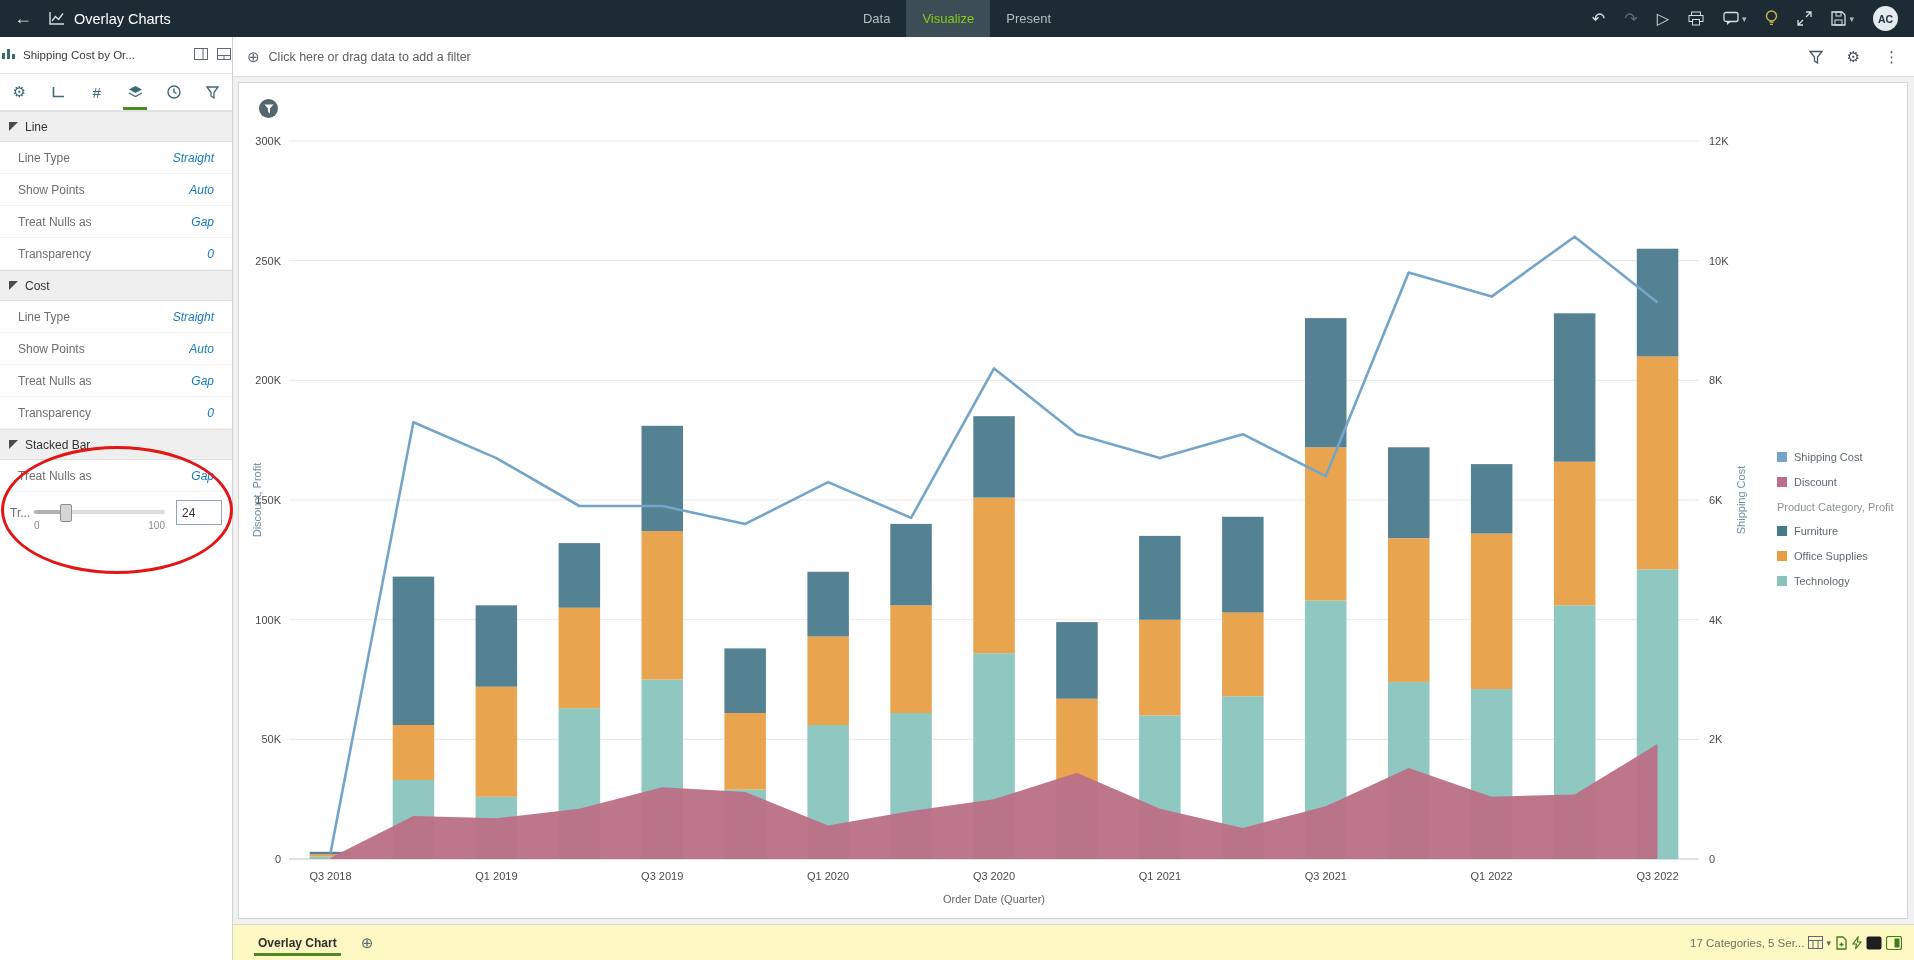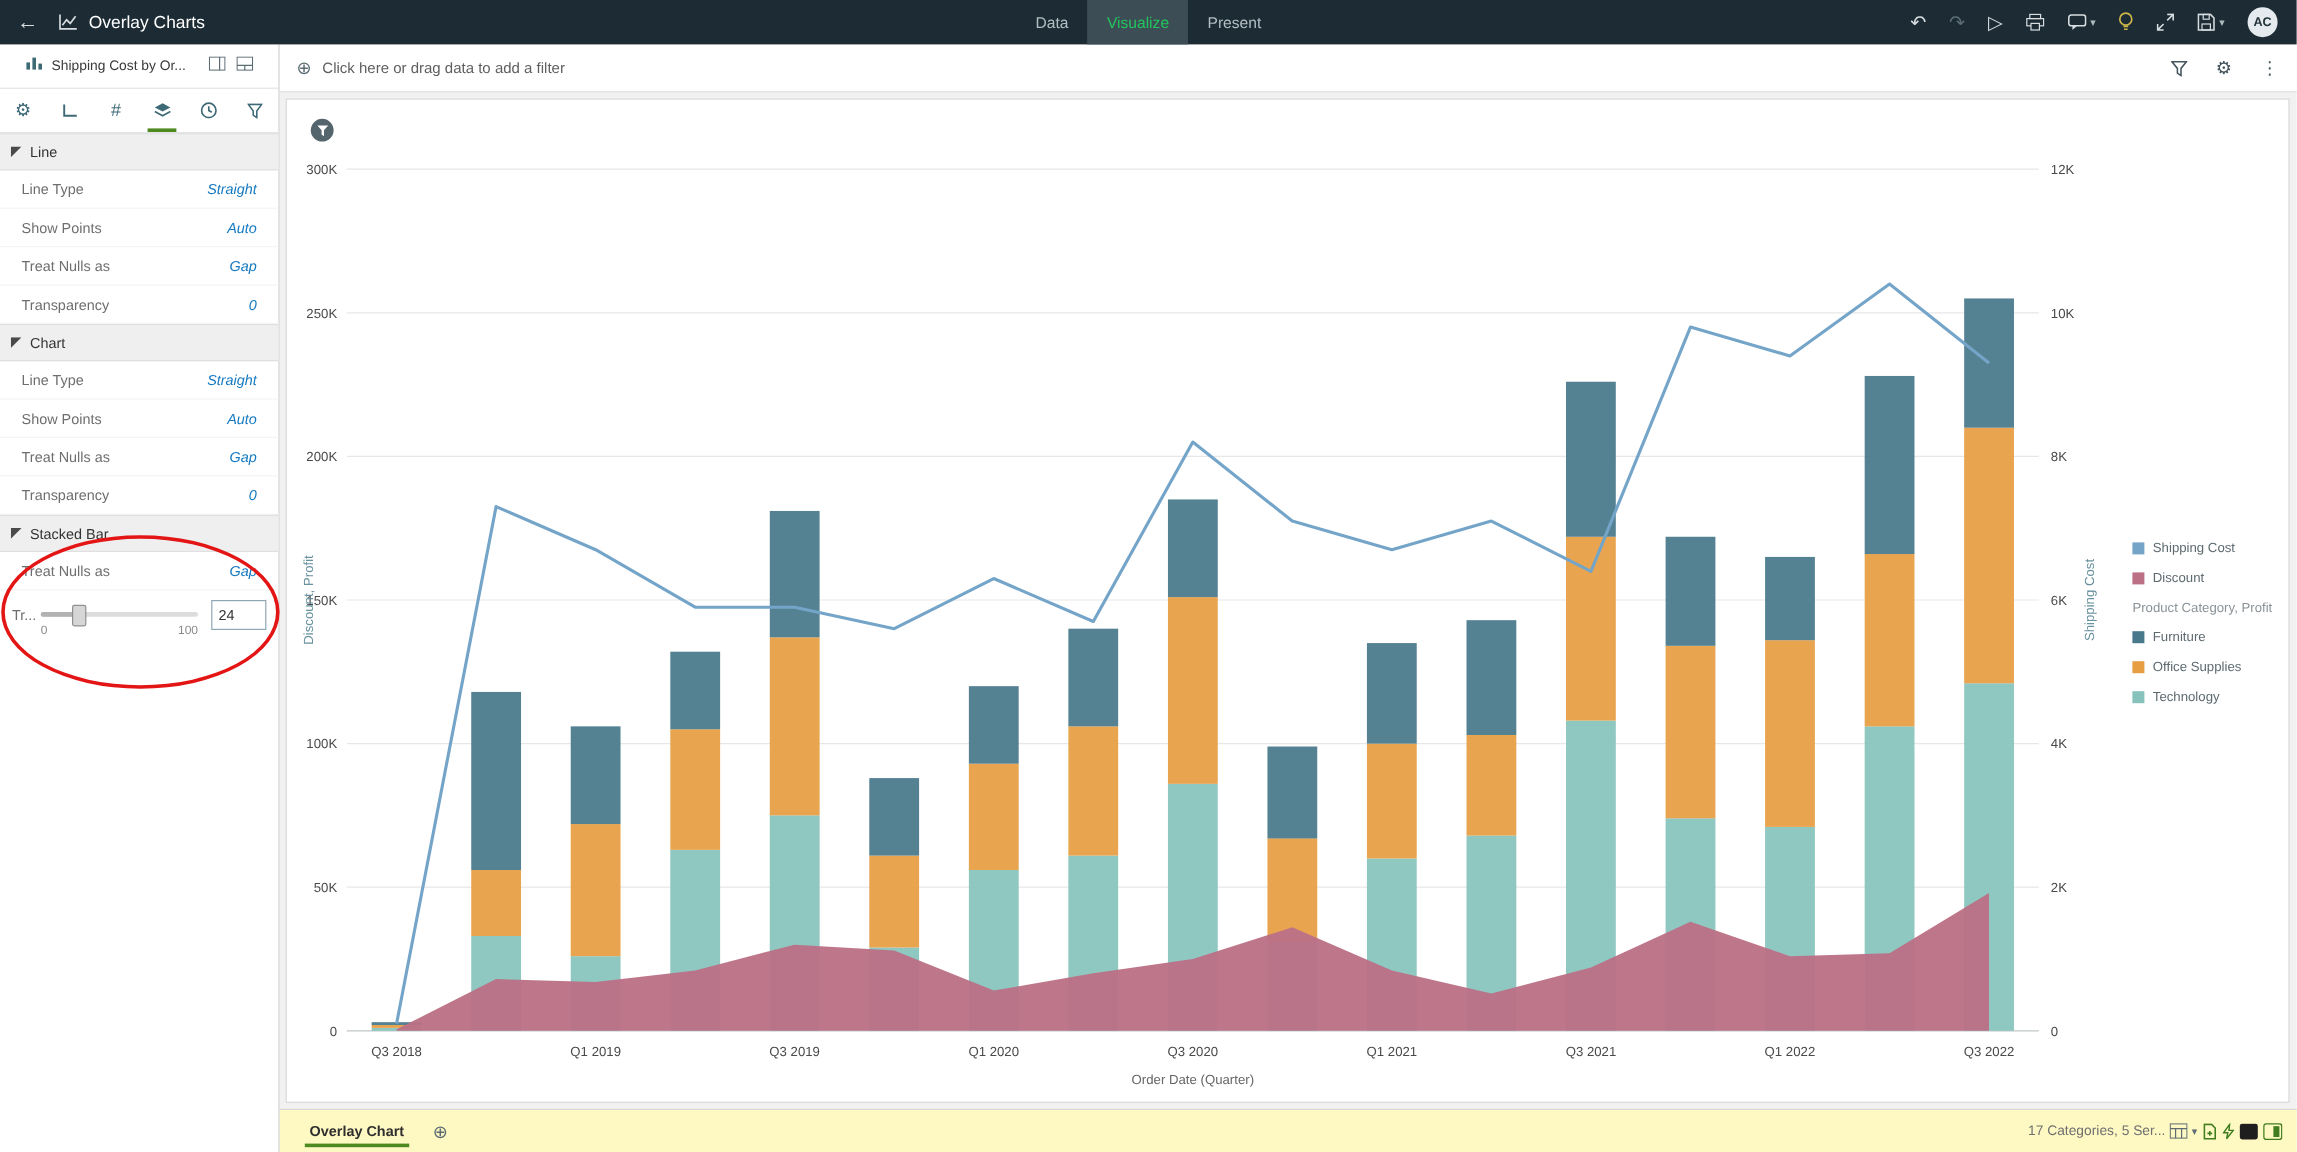--- a/index.html
+++ b/index.html
@@ -6,30 +6,30 @@
   body{width:1914px;height:960px;overflow:hidden;font-family:"Liberation Sans",sans-serif;background:#fff;}
   .app{position:relative;width:1914px;height:960px;}
 
   
   .topbar{position:absolute;top:0;left:0;right:0;height:37px;background:#1d2c34;display:flex;align-items:center;color:#fff;z-index:20;}
   .back-btn{width:46px;height:37px;display:flex;align-items:center;justify-content:center;font-size:18px;color:#d7dde0;cursor:pointer;}
   .wb-icon{margin-left:2px;display:flex;align-items:center;}
   .wb-title{margin-left:9px;font-size:14.5px;color:#fff;}
   .tb-tabs{position:absolute;left:50%;transform:translateX(-50%);display:flex;height:37px;}
   .tb-tab{padding:0 16px;display:flex;align-items:center;font-size:13px;color:#b3bec3;cursor:pointer;}
-  .tb-tab.active{background:#3d4d55;color:#22c55e;}
+  .tb-tab.active{background:#3d4d55;color:#84cc16;}
   .tb-actions{margin-left:auto;display:flex;align-items:center;gap:19px;padding-right:16px;}
   .tb-ico{display:flex;align-items:center;color:#d7dde0;font-size:16px;cursor:pointer;}
   .tb-ico.dim{color:#5d6d75;}
   .caret{font-size:9px;color:#aeb9be;margin-left:3px;}
   .avatar{width:25px;height:25px;border-radius:50%;background:#e4eaee;color:#22333c;font-size:10.5px;font-weight:bold;display:flex;align-items:center;justify-content:center;}
 
   
   .sidebar{position:absolute;top:37px;left:0;width:232px;bottom:0;background:#fff;border-right:1px solid #d2d2d2;z-index:10;}
-  .sb-row1{height:36px;border-bottom:1px solid #e3e3e3;display:flex;align-items:center;padding:0 21px;gap:7px;}
+  .sb-row1{height:36px;border-bottom:1px solid #e3e3e3;display:flex;align-items:center;padding:0 1px;gap:7px;}
   .sb-viz-label{font-size:11.5px;color:#3a3a3a;white-space:nowrap;overflow:hidden;flex:1;cursor:pointer;}
   .sb-row1-icons{display:flex;gap:9px;align-items:center;}
   .sb-row2{height:36px;border-bottom:1px solid #e3e3e3;display:flex;align-items:stretch;justify-content:space-around;}
   .sb-tool{width:32px;display:flex;align-items:center;justify-content:center;position:relative;color:#3e6a77;font-size:15px;cursor:pointer;}
   .sb-tool.active::after{content:'';position:absolute;bottom:0;left:4px;right:4px;height:3px;background:#4f8a21;}
   .section-header{height:29px;background:#efefef;border-bottom:1px solid #e0e0e0;border-top:1px solid #e0e0e0;display:flex;align-items:center;gap:7px;padding:0 9px;font-size:12px;color:#333;cursor:pointer;}
   .prop-row{height:31px;display:flex;align-items:center;justify-content:space-between;padding:0 18px;font-size:12px;border-bottom:1px solid #f4f4f4;}
   .prop-label{color:#6e6e6e;}
   .prop-val{color:#1579c0;cursor:pointer;font-style:italic;}
   .trans-row{height:58px;display:flex;align-items:flex-start;padding:8px 10px 0 10px;font-size:12px;}
@@ -209,21 +209,21 @@
         <span class="prop-label">Transparency</span>
         <span class="prop-val">0</span>
       </div>
     </div>
 
     <div class="section">
       <div class="section-header">
         <svg width="9" height="9" viewBox="0 0 9 9">
             <polygon points="0,0 9,0 0,9" fill="#4a4a4a"></polygon>
           </svg>
-        <span>Chart</span>
+        <span>Cost</span>
       </div>
       <div class="prop-row">
         <span class="prop-label">Line Type</span>
         <span class="prop-val">Straight</span>
       </div>
       <div class="prop-row">
         <span class="prop-label">Show Points</span>
         <span class="prop-val">Auto</span>
       </div>
       <div class="prop-row">

